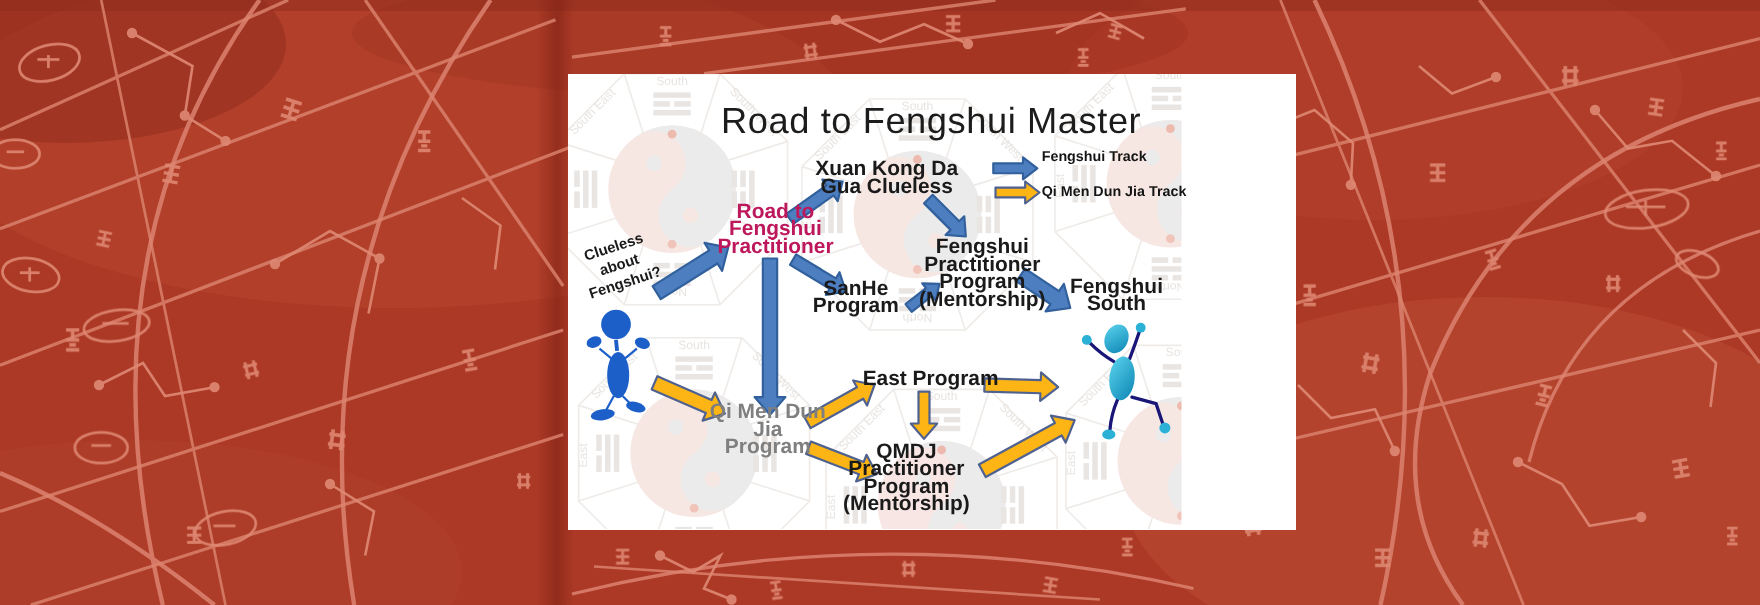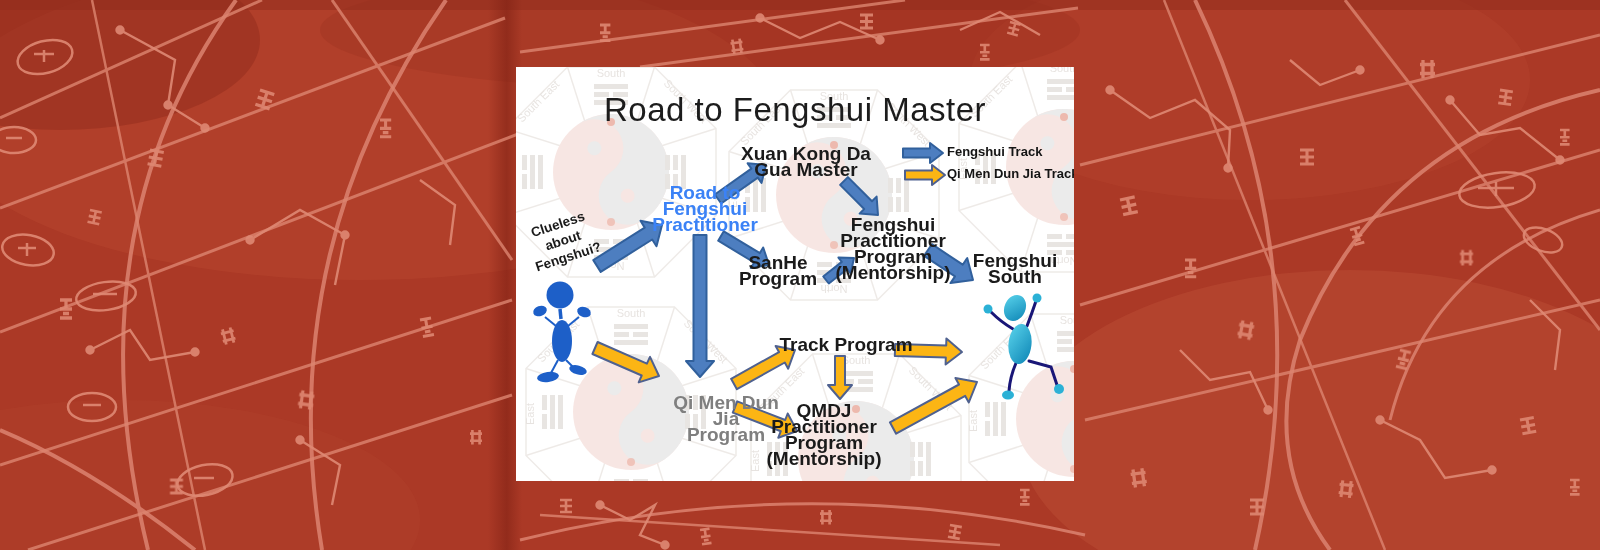--- a/index.html
+++ b/index.html
@@ -1,29 +1,29 @@
 <!DOCTYPE html>
 <html><head>
 <meta charset="utf-8">
 <style>
   html,body{margin:0;padding:0;background:#ab3926;}
   body{width:1600px;height:550px;position:relative;overflow:hidden;
        font-family:"Liberation Sans",sans-serif;}
   .bg{position:absolute;inset:0;}
-  .panel{position:absolute;left:516px;top:67px;width:558px;height:414px;
+  .panel{position:absolute;left:516px;top:67px;width:661px;height:414px;
          background:#ffffff;overflow:hidden;}
   .layer{position:absolute;inset:0;}
   .wm{opacity:.5;}
   .title{position:absolute;left:0;right:0;top:24px;text-align:center;
          font-size:33px;font-weight:400;color:#1c1c1c;letter-spacing:.5px;}
   .node{position:absolute;transform:translateX(-50%);text-align:center;
         font-size:19px;font-weight:700;color:#1a1a1a;line-height:16px;
         white-space:nowrap;}
   .node .ln{display:block;}
-  .node.dim{color:#3b82f6;}
+  .node.dim{color:#be185d;}
   .node.gray{color:#7f7f7f;}
   .node.rot{transform:translateX(-50%) rotate(-18deg);font-size:13.5px;line-height:17px;}
   .legend-label{position:absolute;font-size:13px;font-weight:600;color:#141414;
                 line-height:14px;white-space:nowrap;}
   .fig{position:absolute;}
 </style>
 </head>
 <body>
 
 <svg class="bg" width="1600" height="550" viewBox="0 0 1600 550">
@@ -253,63 +253,63 @@
       <polygon points="220.9,322.2 268.8,295.5 272.2,301.7 279.0,283.0 259.6,278.9 263.0,285.1 215.1,311.8" fill="#fcb514" stroke="#4f618f" stroke-width="2" stroke-linejoin="round"></polygon>
       <polygon points="319.0,289.0 319.0,318.0 312.0,318.0 324.0,332.0 336.0,318.0 329.0,318.0 329.0,289.0" fill="#fcb514" stroke="#4f618f" stroke-width="2" stroke-linejoin="round"></polygon>
       <polygon points="216.8,345.6 264.8,364.2 262.3,370.7 281.0,364.0 271.7,346.5 269.2,353.0 221.2,334.4" fill="#fcb514" stroke="#4f618f" stroke-width="2" stroke-linejoin="round"></polygon>
       <polygon points="378.8,289.0 429.8,290.5 429.6,297.5 446.0,285.0 430.4,271.5 430.2,278.5 379.2,277.0" fill="#fcb514" stroke="#4f618f" stroke-width="2" stroke-linejoin="round"></polygon>
       <polygon points="380.1,366.7 449.2,328.9 452.8,335.4 461.0,315.0 439.4,310.9 443.0,317.5 373.9,355.3" fill="#fcb514" stroke="#4f618f" stroke-width="2" stroke-linejoin="round"></polygon>
     </svg>
 
   <div class="title">Road to Fengshui Master</div>
 
   <div>
-    <div class="legend-label" style="left:431px;top:78px;">Fengshui Track</div>
+    <div class="legend-label" style="left:431px;top:68px;">Fengshui Track</div>
     <div class="legend-label" style="left:431px;top:100px;">Qi Men Dun Jia Track</div>
   </div>
 
   <div class="node rot" style="left:47px;top:148px;">
     <span class="ln">Clueless</span>
     <span class="ln">about</span>
     <span class="ln">Fengshui?</span>
   </div>
 
   <div class="node dim" style="left:189px;top:118px;">
     <span class="ln">Road to</span>
     <span class="ln">Fengshui</span>
     <span class="ln">Practitioner</span>
   </div>
 
   <div class="node" style="left:290px;top:79px;">
     <span class="ln">Xuan Kong Da</span>
-    <span class="ln">Gua Master</span>
+    <span class="ln">Gua Clueless</span>
   </div>
 
   <div class="node" style="left:262px;top:188px;">
     <span class="ln">SanHe</span>
     <span class="ln">Program</span>
   </div>
 
   <div class="node" style="left:377px;top:150px;">
     <span class="ln">Fengshui</span>
     <span class="ln">Practitioner</span>
     <span class="ln">Program</span>
     <span class="ln">(Mentorship)</span>
   </div>
 
   <div class="node" style="left:499px;top:186px;">
     <span class="ln">Fengshui</span>
     <span class="ln">South</span>
   </div>
 
   <div class="node" style="left:330px;top:270px;">
-    <span class="ln">Track Program</span>
-  </div>
-
-  <div class="node gray" style="left:182px;top:328px;margin-left:28px;">
+    <span class="ln">East Program</span>
+  </div>
+
+  <div class="node gray" style="left:182px;top:300px;">
     <span class="ln">Qi Men Dun</span>
     <span class="ln">Jia</span>
     <span class="ln">Program</span>
   </div>
 
   <div class="node" style="left:308px;top:336px;">
     <span class="ln">QMDJ</span>
     <span class="ln">Practitioner</span>
     <span class="ln">Program</span>
     <span class="ln">(Mentorship)</span>

